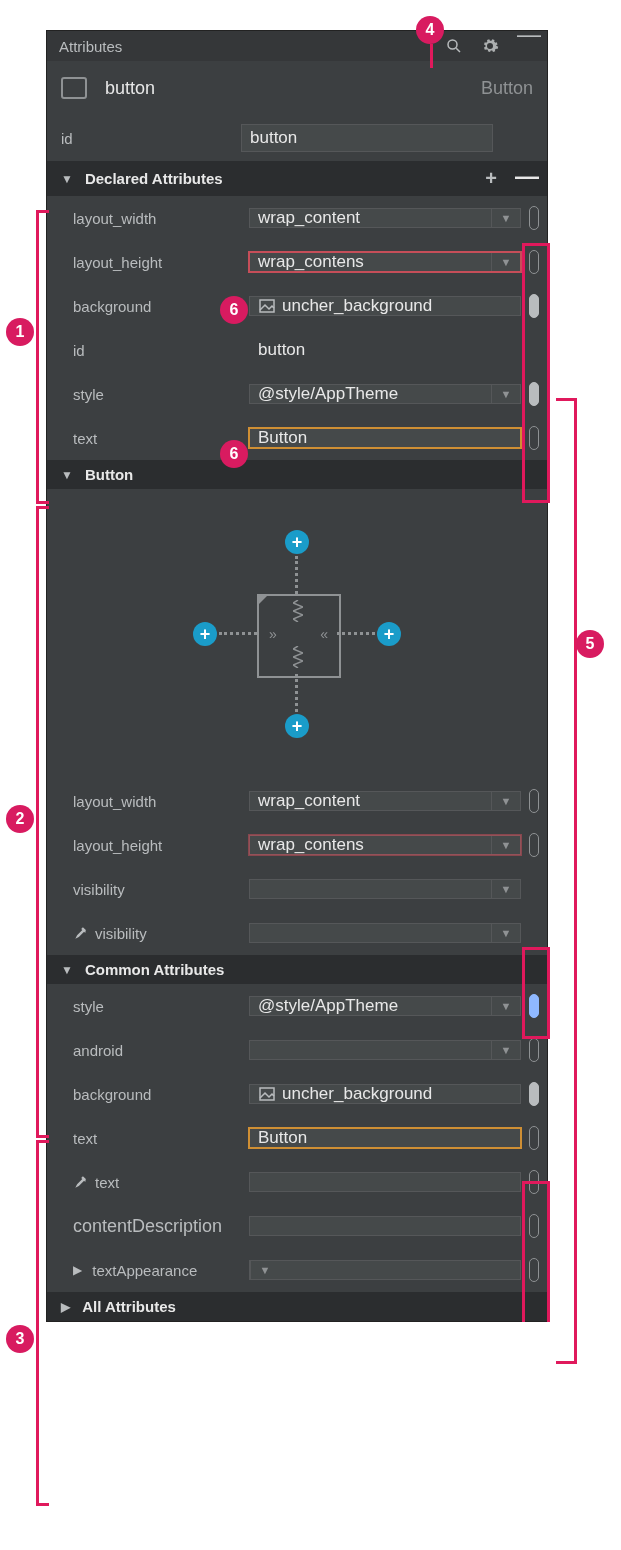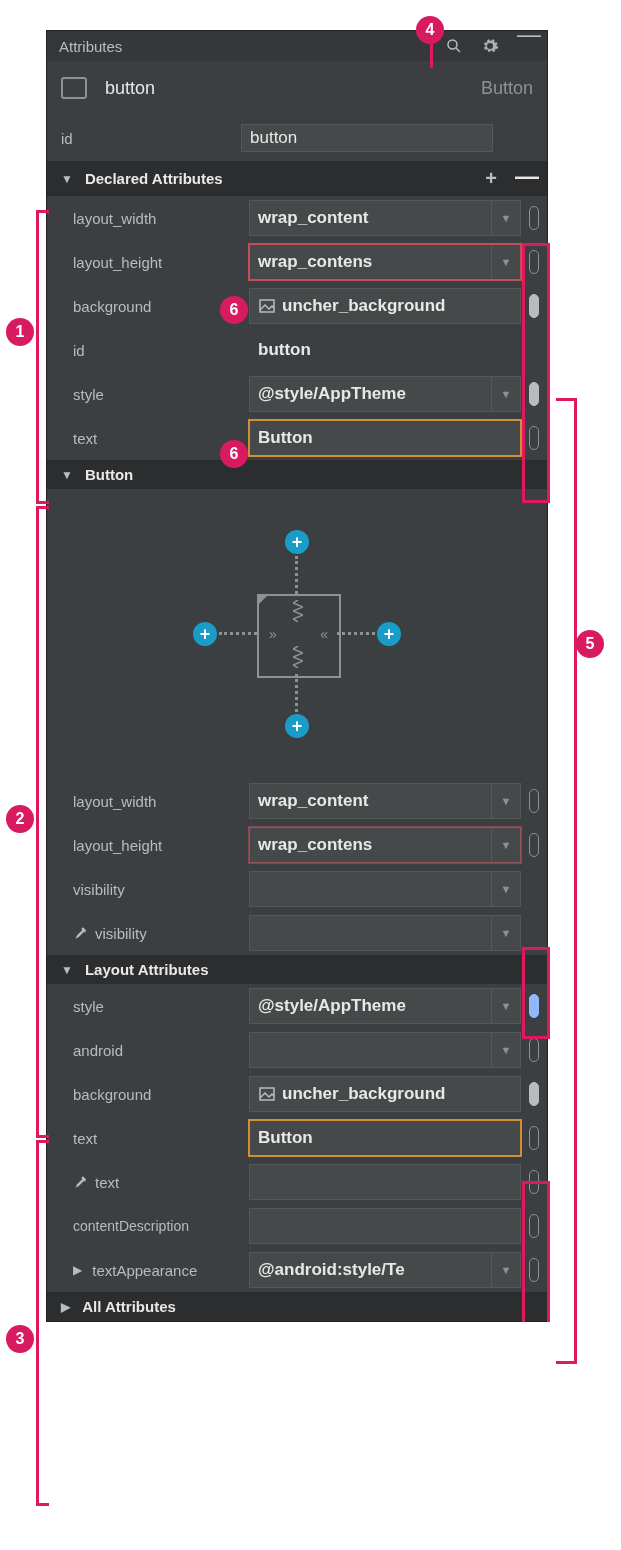--- a/index.html
+++ b/index.html
@@ -70,24 +70,23 @@
   .plus{font-size:20px;margin-right:18px;color:var(--text);}
 
   .attr-row{display:flex;align-items:center;min-height:40px;padding:2px 0 2px 26px;}
   .attr-label{width:170px;color:var(--text);padding-right:6px;white-space:nowrap;overflow:hidden;display:flex;align-items:center;gap:6px;}
   .attr-val{
     flex:1;
     margin-right:4px;
     display:flex;align-items:center;
     background:var(--bg-input);
     border:1px solid var(--border);
-    height:36px;
+    height:20px;
     box-sizing:border-box;
     overflow:hidden;
-    font-weight:bold;
   }
   .attr-val.noborder{border:1px solid transparent;background:transparent;}
   .attr-val .dd{width:28px;text-align:center;color:var(--text-dim);border-left:1px solid var(--border);align-self:stretch;display:flex;align-items:center;justify-content:center;font-size:11px;}
   .attr-val .txt{padding:0 8px;color:var(--text-bright);font-size:17px;white-space:nowrap;overflow:hidden;flex:1;display:flex;align-items:center;gap:6px;}
   .attr-val.red-outline{outline:2px solid var(--red-outline);outline-offset:-1px;}
   .attr-val.orange-outline{outline:2px solid var(--orange-outline);outline-offset:-1px;}
   .attr-val.faded-red{outline:2px solid rgba(198,78,89,0.55);outline-offset:-1px;}
 
   .indicator{
     width:10px;height:24px;
@@ -302,21 +301,21 @@
     </span>
     <span class="attr-val">
       <span class="txt"></span>
       <span class="dd">▼</span>
     </span>
     <span class="indicator" style="visibility:hidden"></span>
   </div>
 
   <div class="section-head">
     <span class="tri">▼</span>
-    <span>Layout Attributes</span>
+    <span>Common Attributes</span>
   </div>
 
   <div class="attr-row">
     <span class="attr-label">style</span>
     <span class="attr-val">
       <span class="txt">@style/AppTheme</span>
       <span class="dd">▼</span>
     </span>
     <span class="indicator lit"></span>
   </div>
@@ -363,34 +362,33 @@
         </span>
       <span>text</span>
     </span>
     <span class="attr-val">
       <span class="txt"></span>
     </span>
     <span class="indicator"></span>
   </div>
 
   <div class="attr-row">
-    <span class="attr-label" style="font-size:14px">contentDescription</span>
+    <span class="attr-label" style="font-size:18px">contentDescription</span>
     <span class="attr-val">
       <span class="txt"></span>
     </span>
     <span class="indicator"></span>
   </div>
 
   <div class="attr-row">
     <span class="attr-label">
       <span class="tri" style="margin-right:4px">▶</span>
       <span>textAppearance</span>
     </span>
     <span class="attr-val">
-      <span class="txt">@android:style/Te</span>
       <span class="dd">▼</span>
     </span>
     <span class="indicator"></span>
   </div>
 
   <div class="section-head">
     <span class="tri">▶</span>
     <span>All Attributes</span>
   </div>
 

